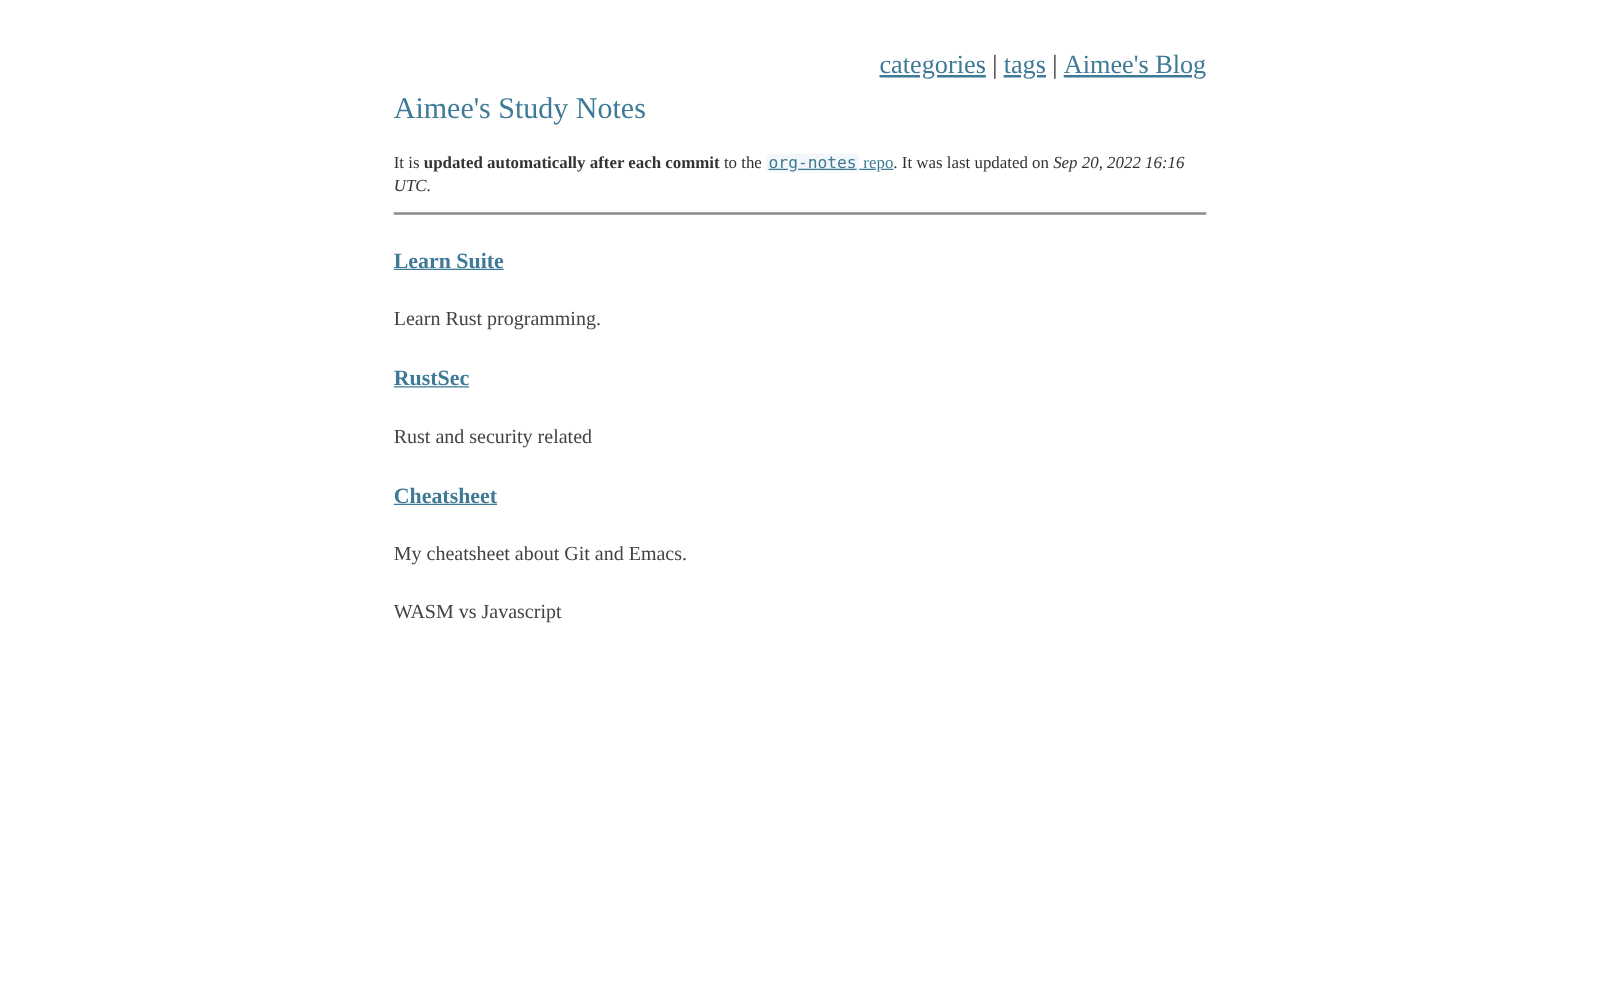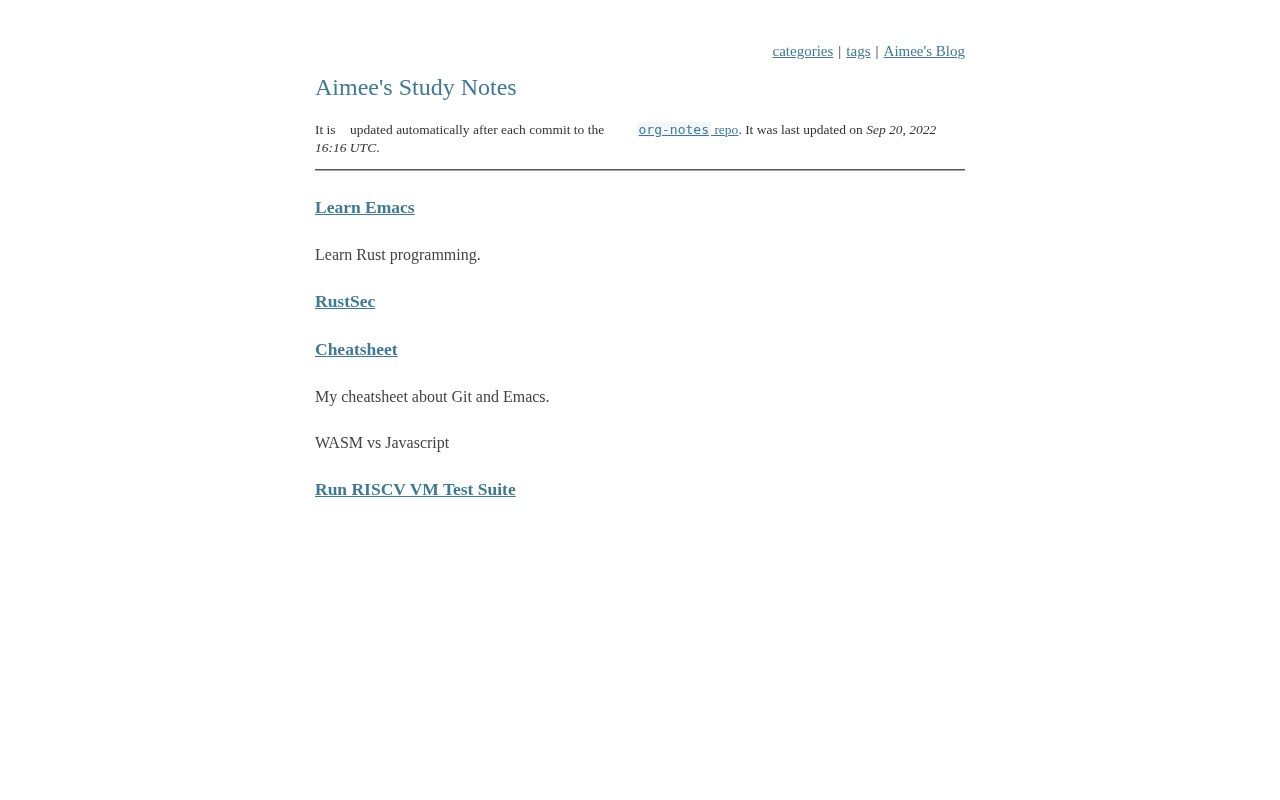--- a/index.html
+++ b/index.html
@@ -17,21 +17,21 @@
     background:var(--bg);
     font-family:"Liberation Serif","DejaVu Serif",serif;
     color:var(--text);
     font-size:16px;
   }
   .container{width:650px;margin:0 auto;}
   
   nav.top-nav{
     margin-top:42px;
     text-align:right;
-    font-size:15px;
+    font-size:21px;
     line-height:19px;
   }
   nav.top-nav a{
     color:var(--accent);
     text-decoration:underline;
     cursor:pointer;
   }
   nav.top-nav .sep{color:var(--text);margin:0 5px;}
   
   h1.page-title{
@@ -41,26 +41,25 @@
     color:var(--accent);
     margin:12px 0 0 0;
   }
   
   p.intro{
     font-size:13.5px;
     line-height:18px;
     margin:20px 0 12px 0;
     color:var(--text);
   }
-  p.intro strong{font-weight:normal;margin-left:11px;}
+  p.intro strong{font-weight:bold;}
   p.intro em{font-style:italic;}
   a.repo-link{
     color:var(--accent);
     cursor:pointer;
-    margin-left:29px;
   }
   a.repo-link code{
     font-family:"DejaVu Sans Mono","Liberation Mono",monospace;
     background:var(--code-bg);
     font-size:13px;
     padding:0 2px;
   }
   hr.divider{
     border:none;
     border-top:2px groove var(--divider);
@@ -95,38 +94,35 @@
   </nav>
 
   <h1 class="page-title">Aimee's Study Notes</h1>
 
   <p class="intro"><span>It is </span><strong>updated automatically after each commit</strong><span> to the </span><a href="#" class="repo-link"><code>org-notes</code><span> repo</span></a><span>. It was last updated on </span><em>Sep 20, 2022 16:16 UTC</em><span>.</span></p>
 
   <hr class="divider">
 
   <main id="post-list">
   <section class="post">
-    <h3><a href="#">Learn Emacs</a></h3>
+    <h3><a href="#">Learn Suite</a></h3>
     <p>Learn Rust programming.</p>
   </section>
 
   <section class="post">
     <h3><a href="#">RustSec</a></h3>
+    <p>Rust and security related</p>
   </section>
 
   <section class="post">
     <h3><a href="#">Cheatsheet</a></h3>
     <p>My cheatsheet about Git and Emacs.</p>
   </section>
 
 
 
   <section class="post">
     <p>WASM vs Javascript</p>
   </section>
 
-  <section class="post">
-    <h3><a href="#">Run RISCV VM Test Suite</a></h3>
-
-  </section>
 </main>
 
 </div>
 
 </body></html>

